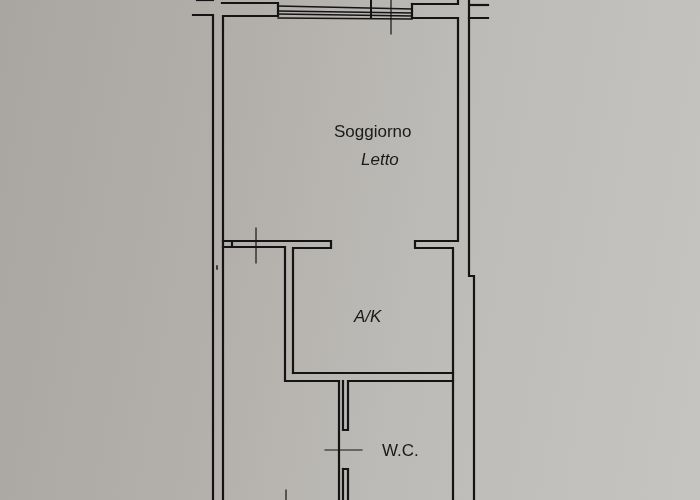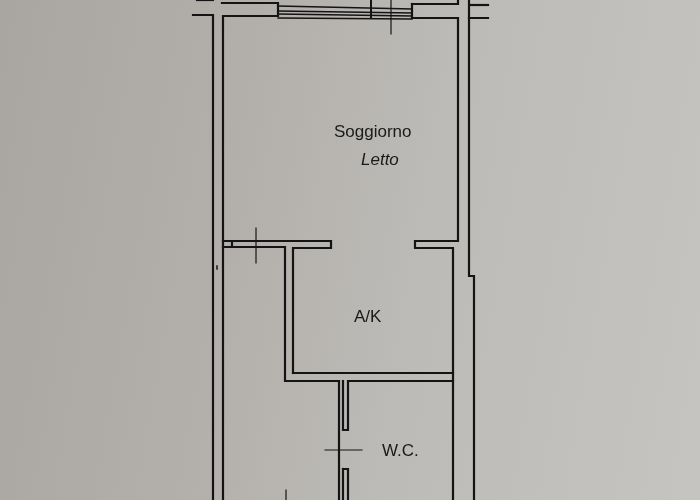--- a/index.html
+++ b/index.html
@@ -56,21 +56,21 @@
       <line x1="286" y1="490" x2="286" y2="500" stroke-width="1.2"></line>
       <line x1="217" y1="266" x2="217" y2="269" stroke-width="1.5"></line>
     </g>
   </svg>
 
   <div class="room" style="left:223px; top:18px; width:235px; height:223px;">
     <span class="label" style="left:103px; top:103px;margin-left:8px;">Soggiorno</span>
     <span class="label" style="left:138px; top:131px;font-style:italic;">Letto</span>
   </div>
 
-  <div class="room" style="left:293px; top:248px; width:160px; height:125px;">
+  <div class="room" style="left:293px; top:248px; width:160px; height:125px;font-style:italic;">
     <span class="label" style="left:61px; top:58px;">A/K</span>
   </div>
 
   <div class="room" style="left:348px; top:381px; width:105px; height:119px;">
     <span class="label" style="left:34px; top:59px;">W.C.</span>
   </div>
 
   <div class="room" style="left:223px; top:248px; width:62px; height:252px;"></div>
 </div>
 

